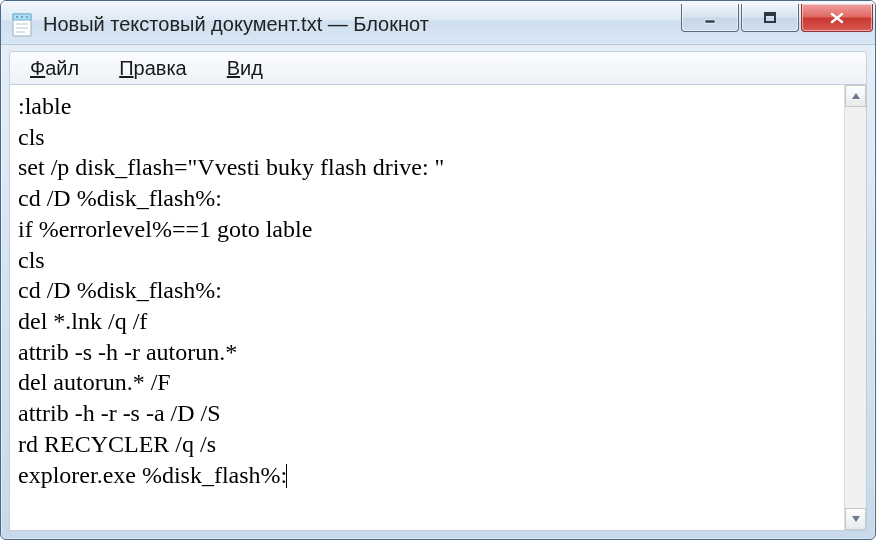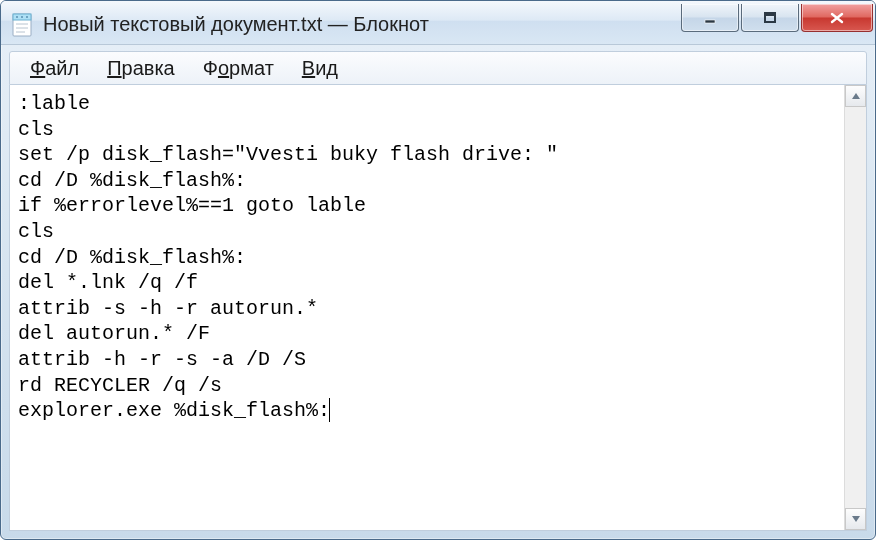--- a/index.html
+++ b/index.html
@@ -70,43 +70,43 @@
     .win-btn svg { display: block; }
     .menubar {
       height: 28px;
       background: linear-gradient(to bottom, #fbfcfe 0%, #edf2f8 100%);
       border: 1px solid #c0cedd;
       margin: 6px 8px 0 8px;
       border-radius: 3px 3px 0 0;
       display: flex;
       align-items: center;
       padding: 16px 8px;
-      gap: 4px;
+      gap: 16px;
     }
     .menu-item {
       font-size: 20px;
       color: #1a1a1a;
       padding: 3px 12px;
       cursor: default;
     }
     .menu-item .ul { text-decoration: underline; }
     .content-wrap {
       flex: 1;
       margin: 0 8px 8px 8px;
       border: 1px solid #c0cedd;
       border-top: none;
       background: #fff;
       display: flex;
       overflow: hidden;
     }
     .editor {
       flex: 1;
       padding: 6px 4px 6px 8px;
-      font-family: Liberation Mono, monospace;
-      font-size: 20px;
+      font-family: Liberation Serif, serif;
+      font-size: 24px;
       line-height: 1.28;
       color: #000;
       white-space: pre;
       overflow: hidden;
       outline: none;
       border: none;
       resize: none;
     }
     .scrollbar {
       width: 22px;
@@ -168,21 +168,20 @@
         <svg width="16" height="14">
           <path d="M3 3 L13 11 M13 3 L3 11" stroke="#fff" stroke-width="2.4" stroke-linecap="round"></path>
         </svg>
       </div>
     </div>
   </div>
 
   <div class="menubar">
     <span class="menu-item"><span class="ul">Ф</span>айл</span>
     <span class="menu-item"><span class="ul">П</span>равка</span>
-    <span class="menu-item">Ф<span class="ul">о</span>рмат</span>
     <span class="menu-item"><span class="ul">В</span>ид</span>
   </div>
 
   <div class="content-wrap">
     <div class="editor">:lable
 cls
 set /p disk_flash="Vvesti buky flash drive: "
 cd /D %disk_flash%:
 if %errorlevel%==1 goto lable
 cls

